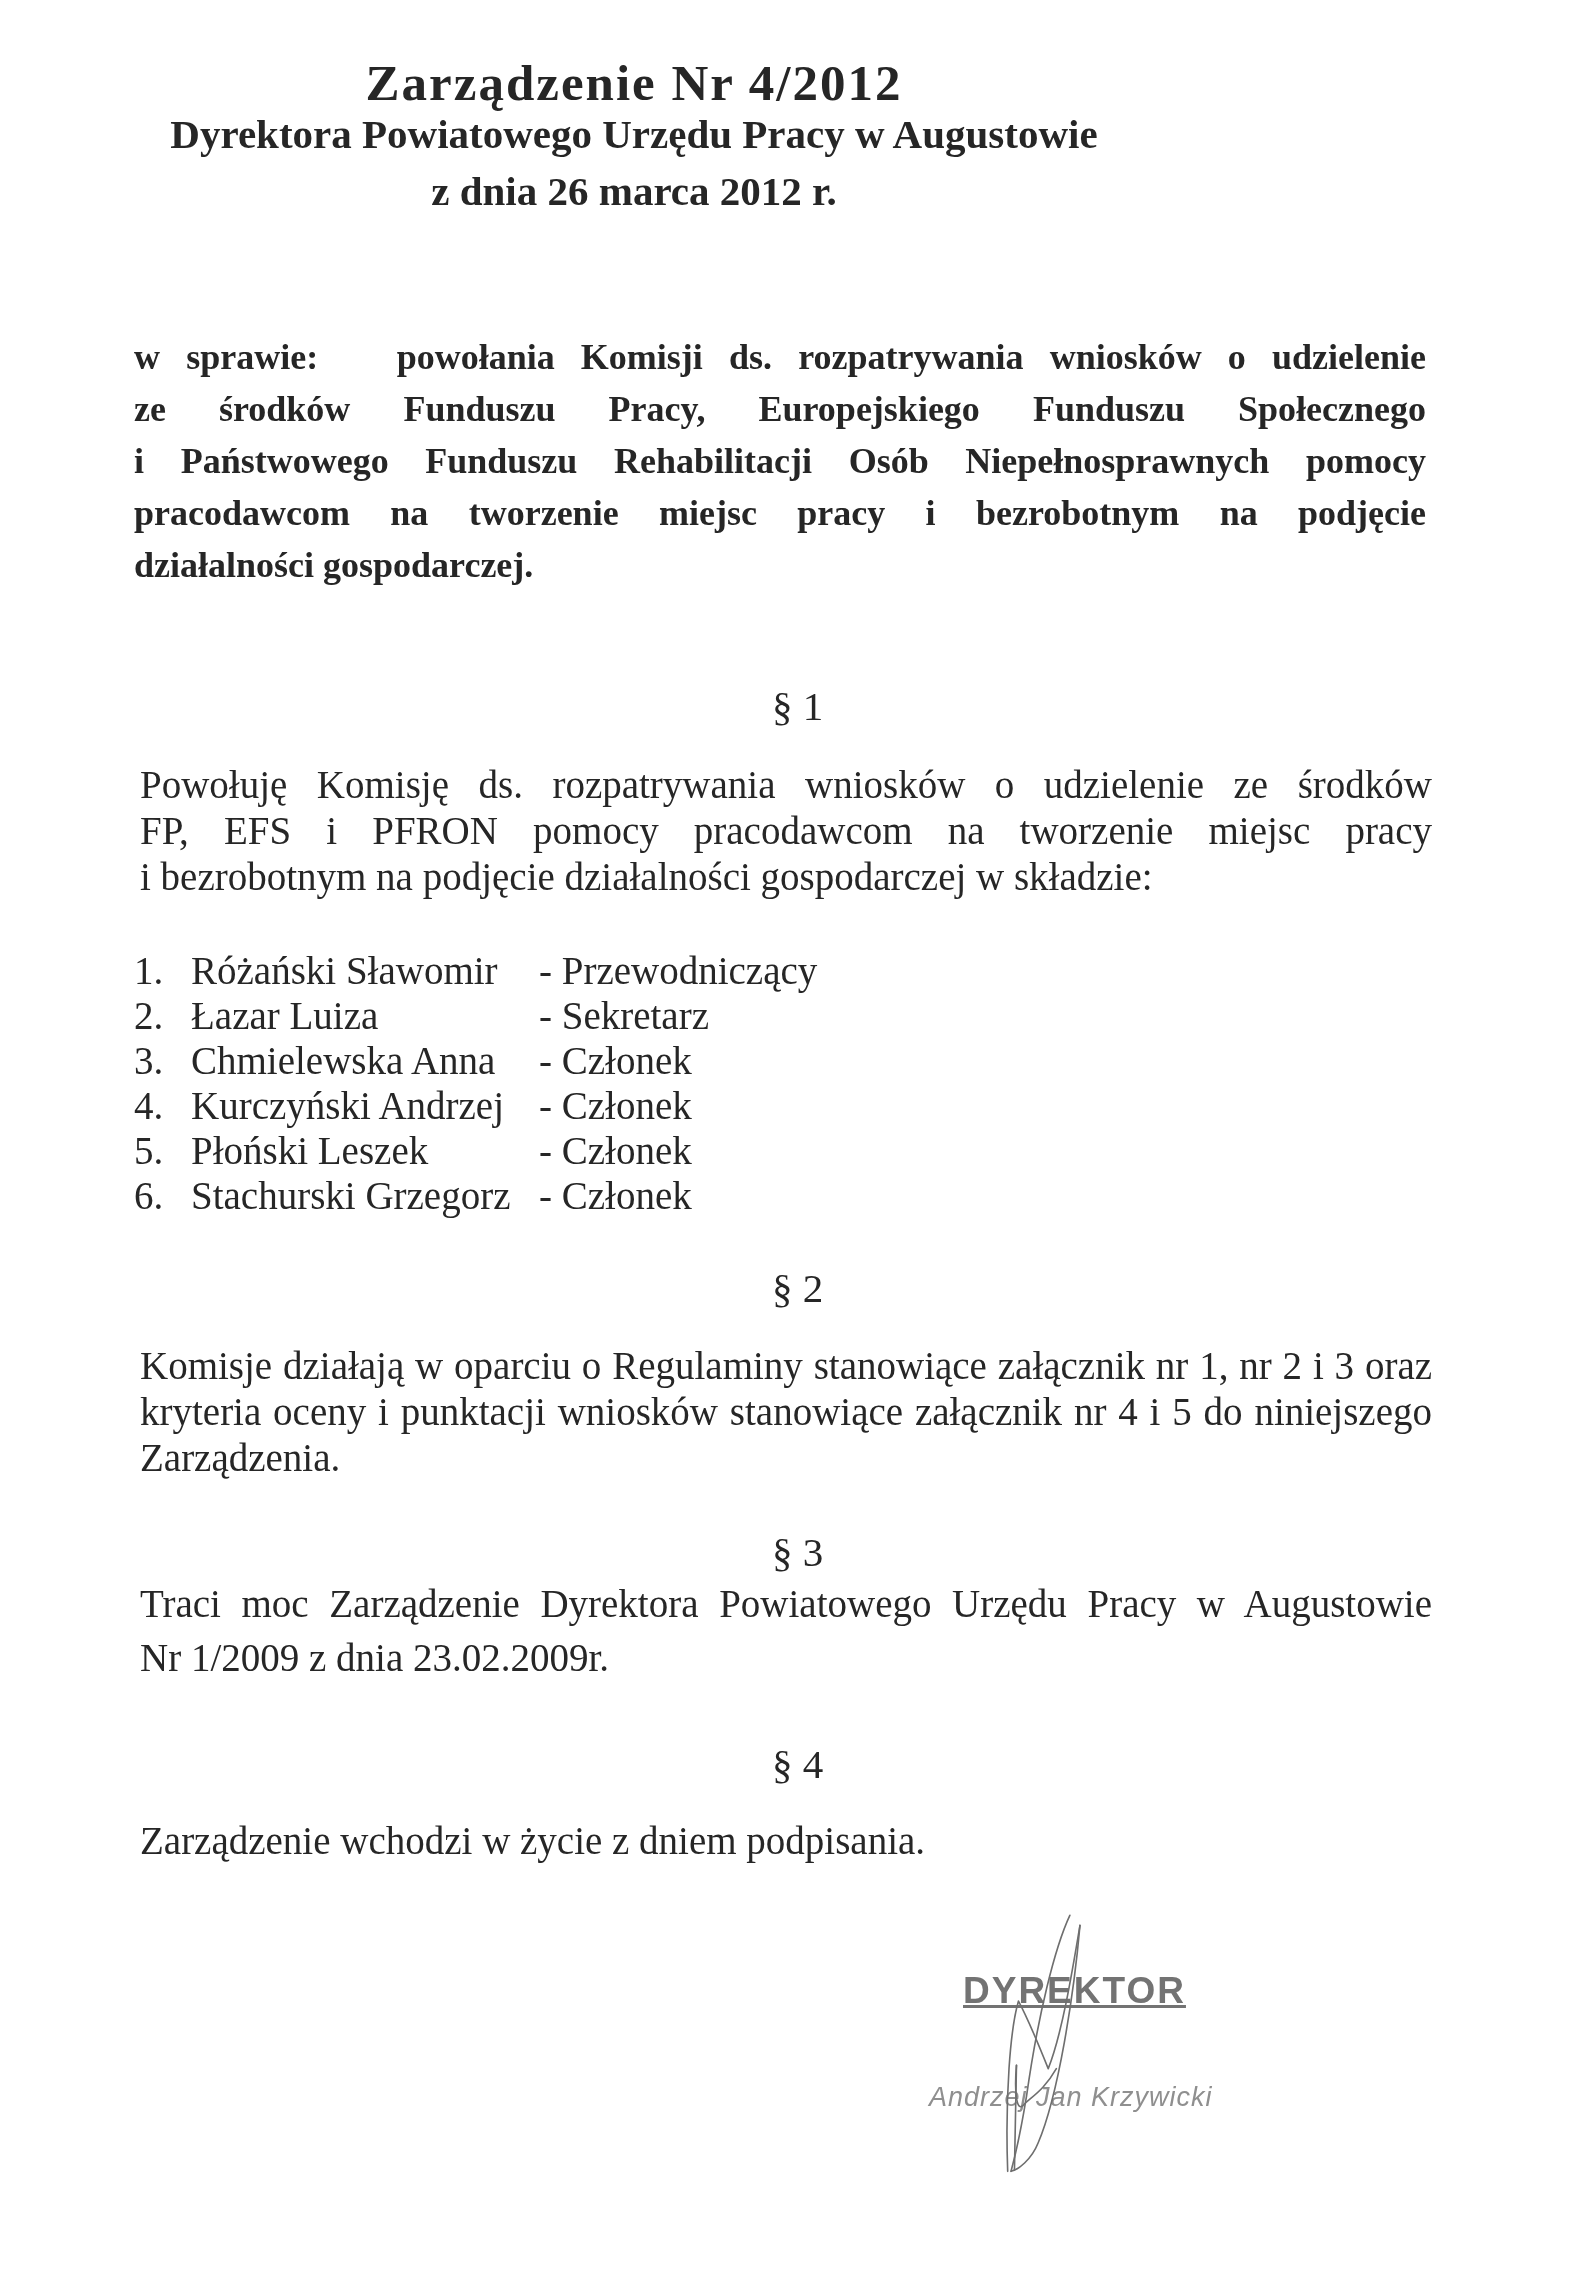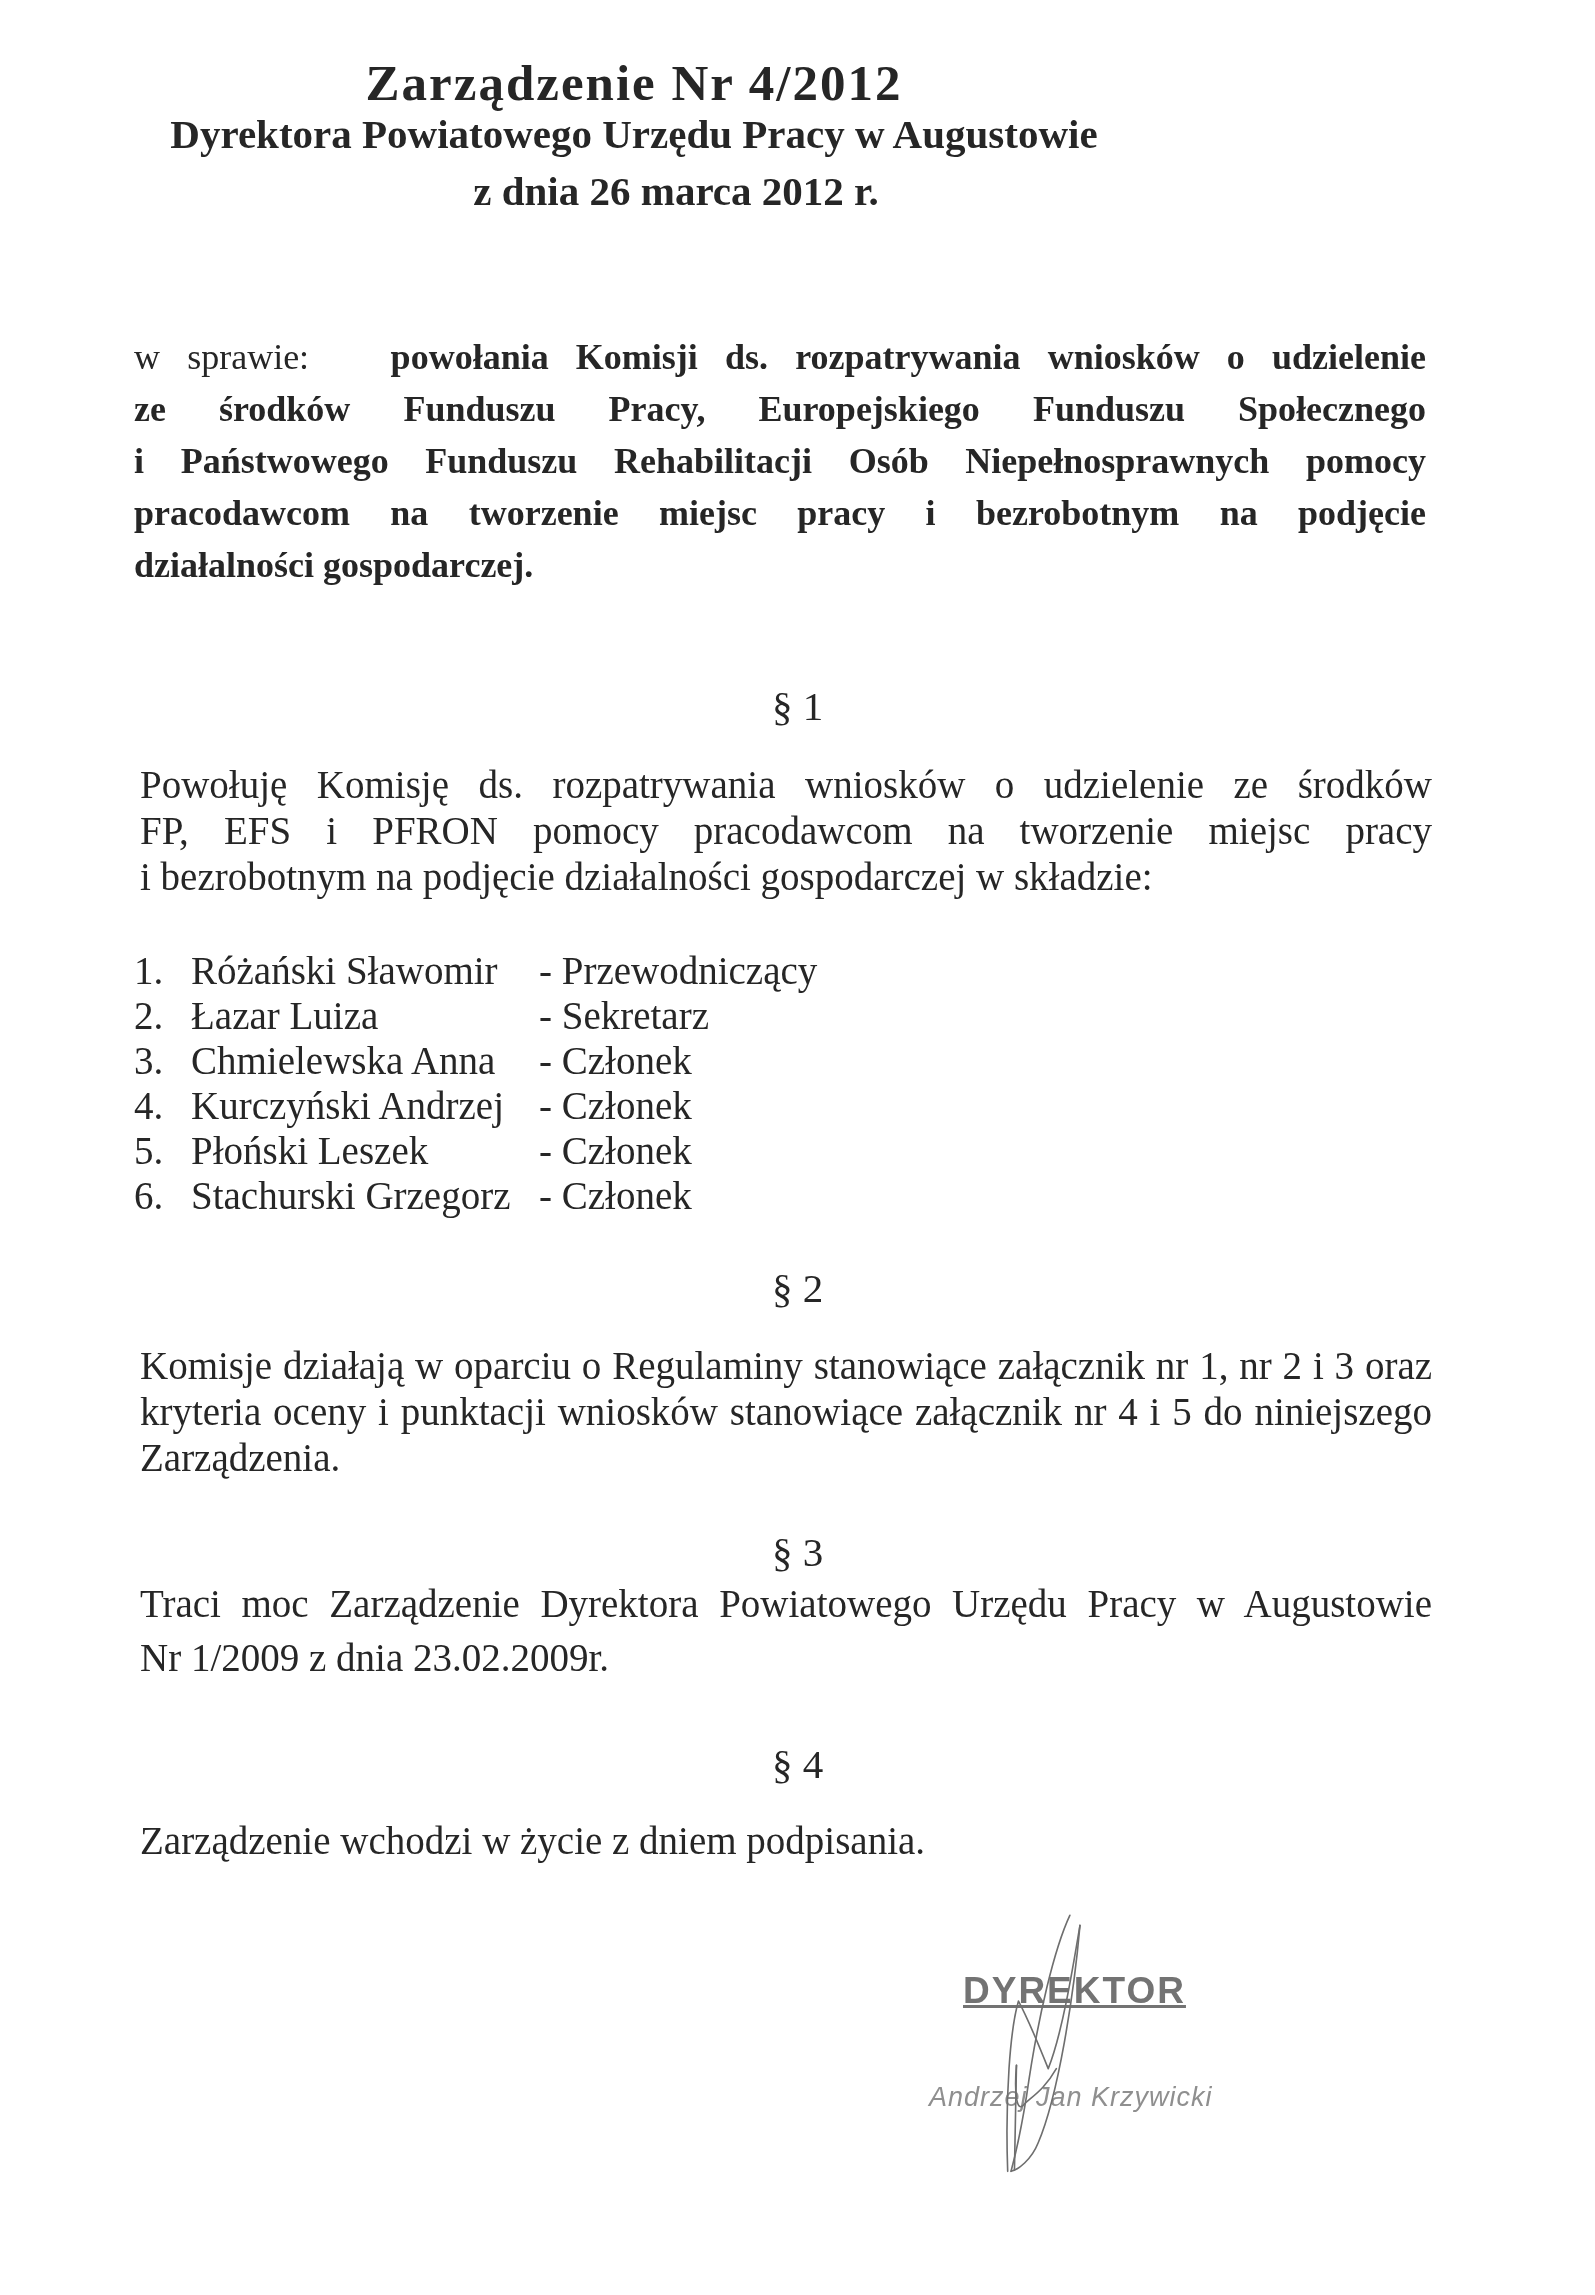--- a/index.html
+++ b/index.html
@@ -1,24 +1,24 @@
 <!DOCTYPE html>
 <html style="font-size:10.8px"><head>
 <meta charset="utf-8">
 <style>
   html, body { margin: 0; padding: 0; background: #ffffff; }
   body { width: 1595px; height: 2295px; position: relative; overflow: hidden; color: #262626; font-family: "Liberation Serif", "DejaVu Serif", serif; }
   .abs { position: absolute; margin: 0; }
   .title-block { left: 0; width: 1268px; text-align: center; font-weight: bold; }
   .t1 { top: 53px; font-size: 51px; letter-spacing: 2px; line-height: 61px; }
   .t2 { top: 107px; font-size: 41px; line-height: 54px; }
-  .t3 { top: 164px; font-size: 41px; line-height: 54px; padding-left: 42px; }
+  .t3 { top: 164px; font-size: 41px; line-height: 54px; }
 
   .subject { left: 134px; width: 1292px; top: 331px; font-size: 36px; line-height: 52px; text-align: justify; text-align-last: left; }
-  .subject .lead { font-weight: normal; margin-top: 12px; }
+  .subject .lead { font-weight: bold; margin-top: 12px; }
   .subject .bold { font-weight: bold; }
   .subject .line { display: block; text-align: justify; text-align-last: justify; white-space: nowrap; }
   .subject .line.last { text-align-last: left; }
 
   .para-sign { left: 0; width: 1595px; text-align: center; font-size: 41px; line-height: 47px; }
   .section-heading { font-weight: normal; }
 
   .body-text { left: 134px; width: 1292px; font-size: 39px; line-height: 46px; margin-left: 6px; }
   .body-text .line { display: block; white-space: nowrap; text-align: justify; text-align-last: justify; }
   .body-text .line.last { text-align-last: left; }

